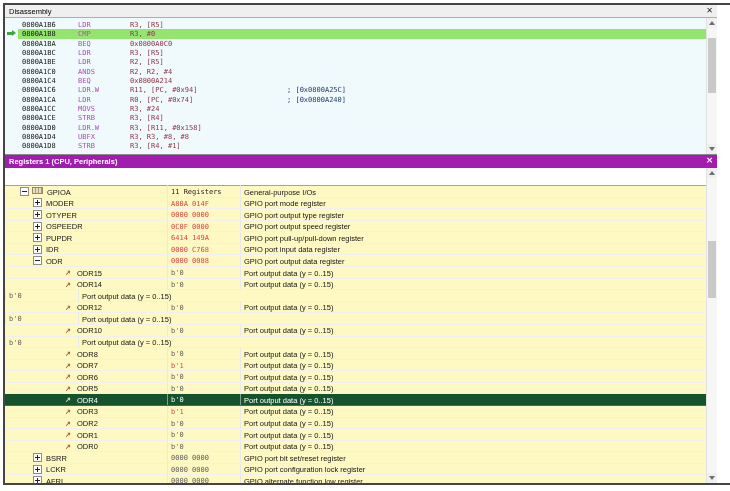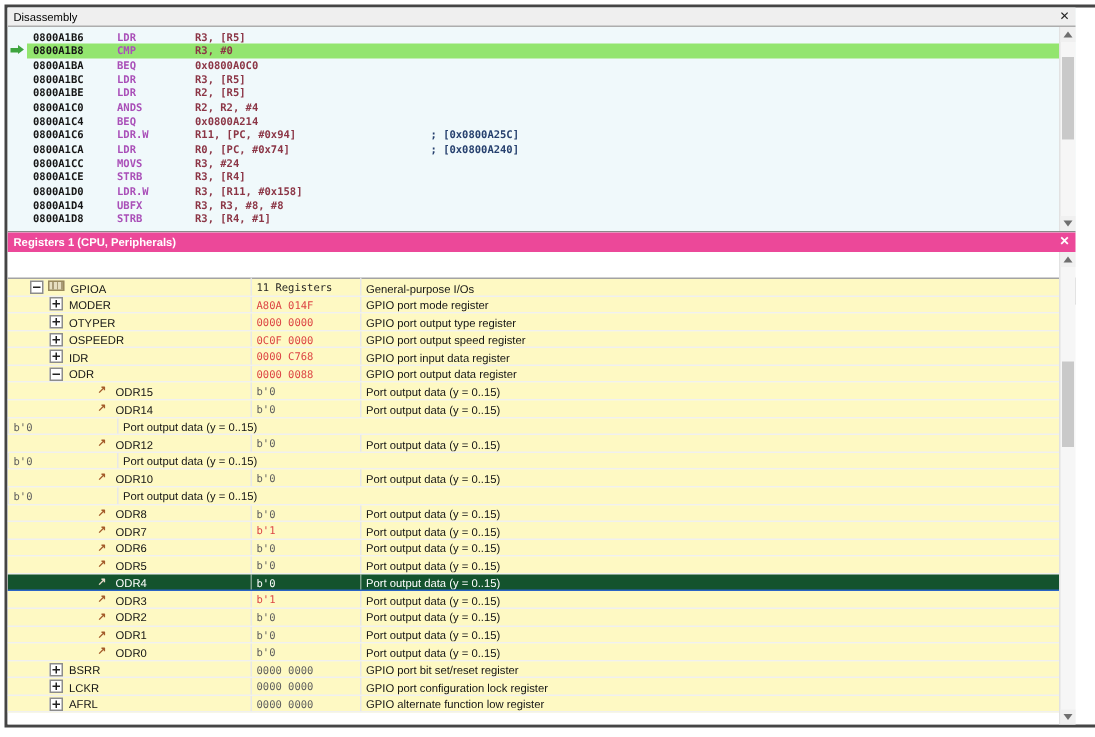--- a/index.html
+++ b/index.html
@@ -8,42 +8,42 @@
   .frame{position:absolute;left:3px;top:3px;width:712px;height:478px;border:2px solid #454545;background:#fff;overflow:hidden;padding-left:16px;}
 
   
   .panel-disasm{position:absolute;left:0;top:0;width:712px;height:150px;border-bottom:1px solid #8A8A8A;box-sizing:border-box;background:#F0F9FB;}
   .titlebar{position:absolute;left:0;top:0;right:0;height:13px;font-size:7.5px;line-height:13px;padding-left:4px;box-sizing:border-box;white-space:nowrap;}
   .panel-disasm .titlebar{background:#EFEFEF;border-bottom:1px solid #ADADAD;color:#000;}
   .close-btn{position:absolute;right:4px;top:0;font-size:8px;line-height:12px;color:#222;}
   .dlines{position:absolute;left:0;top:15px;right:11px;bottom:1px;overflow:hidden;}
   .dline{position:relative;height:9.35px;}
   .dline.current::before{content:'';position:absolute;left:13px;right:0;top:0;bottom:0;background:#93E56F;}
-  .dcol{position:absolute;top:1px;font-family:"DejaVu Sans Mono",monospace;font-size:7px;line-height:8px;white-space:pre;z-index:1;font-weight:bold;}
+  .dcol{position:absolute;top:1px;font-family:"DejaVu Sans Mono",monospace;font-size:7px;line-height:8px;white-space:pre;z-index:1;}
   .dcol.addr{left:17px;color:#151515;}
   .dcol.mn{left:73px;color:#A94FB8;}
   .dcol.ops{left:125px;color:#8B3545;}
   .dcol.cmt{left:282px;color:#26406E;}
   .cur-arrow{position:absolute;left:2px;top:3px;width:5px;height:3px;background:#3FA53F;z-index:2;}
   .cur-arrow::after{content:'';position:absolute;left:5px;top:-2px;border-left:4px solid #3FA53F;border-top:3.5px solid transparent;border-bottom:3.5px solid transparent;}
 
   
   .vscroll{position:absolute;right:0;width:11px;background:#F6F6F6;border-left:1px solid #E2E2E2;box-sizing:border-box;}
   .vscroll.disasm{top:13px;bottom:0;}
   .vscroll.regs{top:13px;bottom:0;}
   .sbtn{position:absolute;left:0;right:0;height:10px;background:#F0F0F0;}
   .sbtn.up{top:0;}
   .sbtn.down{bottom:0;}
   .sbtn.up::before{content:'';position:absolute;left:2px;top:3px;border-left:3px solid transparent;border-right:3px solid transparent;border-bottom:4px solid #6F6F6F;}
   .sbtn.down::before{content:'';position:absolute;left:2px;top:3px;border-left:3px solid transparent;border-right:3px solid transparent;border-top:4px solid #6F6F6F;}
   .sthumb{position:absolute;left:1px;right:1px;background:#C9C9C9;}
 
   
   .panel-reg{position:absolute;left:0;top:150px;width:712px;bottom:0;background:#fff;}
-  .panel-reg .titlebar{background:#ec4899;color:#fff;font-weight:bold;}
+  .panel-reg .titlebar{background:#a21caf;color:#fff;font-weight:bold;}
   .panel-reg .close-btn{color:#fff;}
   .reg-header{position:absolute;left:0;top:30px;right:0;height:18px;background:#a3a3a3;border-bottom:1px solid #C4C4C4;box-sizing:border-box;font-size:7.5px;color:#111;}
   .hcell{position:absolute;top:0;bottom:0;line-height:17px;box-sizing:border-box;white-space:nowrap;}
   .hcell.name{left:0;width:162px;padding-left:6px;}
   .hcell.val{left:162px;width:73px;border-left:1px solid #DCDCDC;padding-left:3px;}
   .hcell.desc{left:235px;right:11px;border-left:1px solid #DCDCDC;padding-left:3px;font-style:italic;}
   .reg-rows{position:absolute;left:0;top:31px;right:11px;bottom:0;overflow:hidden;}
   .rrow{display:flex;height:11.58px;box-sizing:border-box;border-bottom:1px solid #F0F0F0;background:#fef9c3;}
   .cell{box-sizing:border-box;height:100%;position:relative;}
   .cell.name{width:162px;}
@@ -218,20 +218,32 @@
           <div class="cell val">
             <span class="val-text red">0C0F 0000</span>
           </div>
           <div class="cell desc">
             <span class="desc-text">GPIO port output speed register</span>
           </div>
         </div>
         <div class="rrow lvl2">
           <div class="cell name">
             <span class="tree-box plus"></span>
+            <span class="rname">PUPDR</span>
+          </div>
+          <div class="cell val">
+            <span class="val-text red">6414 149A</span>
+          </div>
+          <div class="cell desc">
+            <span class="desc-text">GPIO port pull-up/pull-down register</span>
+          </div>
+        </div>
+        <div class="rrow lvl2">
+          <div class="cell name">
+            <span class="tree-box plus"></span>
             <span class="rname">IDR</span>
           </div>
           <div class="cell val">
             <span class="val-text red">0000 C768</span>
           </div>
           <div class="cell desc">
             <span class="desc-text">GPIO port input data register</span>
           </div>
         </div>
         <div class="rrow lvl2">

